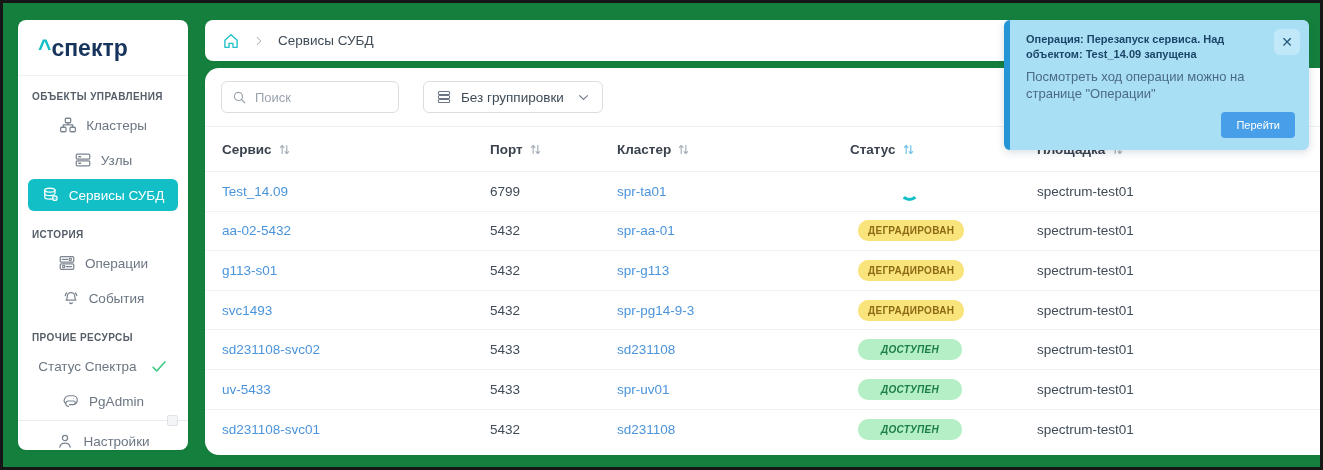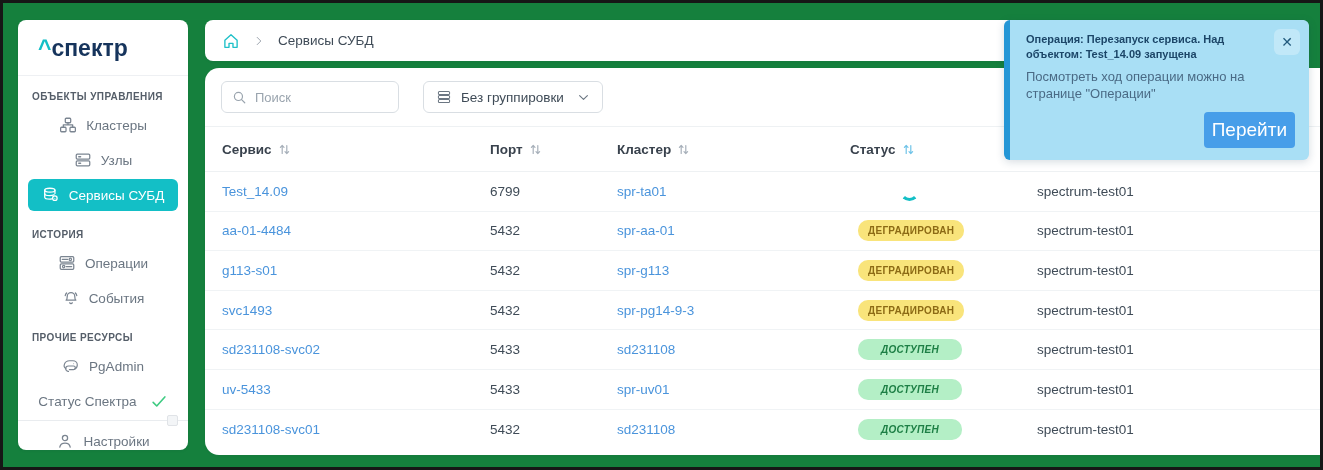--- a/index.html
+++ b/index.html
@@ -77,21 +77,21 @@
   @keyframes spin{to{transform:rotate(360deg);}}
   .kebab{width:26px;height:26px;display:flex;flex-direction:column;gap:2.5px;align-items:center;justify-content:center;background:none;border:none;cursor:pointer;}
   .kebab i{width:3px;height:3px;border-radius:50%;background:#6b7682;}
 
   
   .toast{position:absolute;left:1001px;top:17px;width:305px;background:var(--toast-bg);border-left:6px solid var(--toast-strip);
     border-radius:6px;padding:12px 14px 12px 16px;box-shadow:0 2px 8px rgba(30,60,90,.18);z-index:5;}
   .toast-title{font-size:11px;font-weight:bold;color:#1c4668;line-height:1.35;padding-right:32px;}
   .toast-body{font-size:13px;color:#4a6a85;line-height:1.35;margin-top:6px;}
   .toast-action{display:block;margin:9px 0 0 auto;background:var(--toast-button);color:#fff;border:none;border-radius:4px;
-    padding:7px 8px;font-size:19px;font-family:inherit;cursor:pointer;}
+    padding:7px 15px;font-size:11px;font-family:inherit;cursor:pointer;}
   .toast-close{position:absolute;top:9px;right:9px;width:26px;height:26px;border-radius:6px;background:rgba(255,255,255,.28);
     border:none;color:#225a7d;font-size:14px;line-height:1;cursor:pointer;font-family:inherit;}
 </style>
 </head>
 <body>
 
 <div class="screen">
 
   <aside class="sidebar">
     <div class="logo">
@@ -150,36 +150,36 @@
             <svg viewBox="0 0 20 20" fill="none" stroke="currentColor" stroke-width="1.4" stroke-linecap="round" stroke-linejoin="round">
               <path d="M10 4a4.2 4.2 0 0 1 4.2 4.2c0 2.9.8 3.8 1.2 4.2H4.6c.4-.4 1.2-1.3 1.2-4.2A4.2 4.2 0 0 1 10 4z"></path>
               <path d="M8.6 15.3a1.5 1.5 0 0 0 2.8 0"></path>
               <path d="M3.6 7.3A6.6 6.6 0 0 1 5.1 4.4M16.4 7.3a6.6 6.6 0 0 0-1.5-2.9"></path>
             </svg>
           </span>
           <span>События</span>
         </div>
         <div class="section-label">ПРОЧИЕ РЕСУРСЫ</div>
         <div class="nav-item">
+          <span>Статус Спектра</span>
+          <span class="trailing">
+            <svg viewBox="0 0 20 20" fill="none" stroke="#3ecb82" stroke-width="1.8" stroke-linecap="round" stroke-linejoin="round">
+              <path d="M3.5 11.5l4 4 9-10"></path>
+            </svg>
+          </span>
+        </div>
+        <div class="nav-item">
           <span class="icon">
             <svg viewBox="0 0 20 20" fill="none" stroke="currentColor" stroke-width="1.3" stroke-linecap="round" stroke-linejoin="round">
               <path d="M4.2 12.8C2.6 11.9 2 9.8 2.8 7.8 3.6 5.7 5.7 4.2 8.2 4.2h3.9c2.7 0 4.9 2.1 4.9 4.8 0 2.1-1.3 3.9-3.2 4.6"></path>
               <path d="M7.2 16c-1.7 0-3.1-1.3-3.1-3s1.4-3 3.1-3h5.6c1.1 0 2 .9 2 2s-.9 2-2 2h-4.6"></path>
               <circle cx="13" cy="7.5" r=".55" fill="currentColor" stroke="none"></circle>
             </svg>
           </span>
           <span>PgAdmin</span>
-        </div>
-        <div class="nav-item">
-          <span>Статус Спектра</span>
-          <span class="trailing">
-            <svg viewBox="0 0 20 20" fill="none" stroke="#3ecb82" stroke-width="1.8" stroke-linecap="round" stroke-linejoin="round">
-              <path d="M3.5 11.5l4 4 9-10"></path>
-            </svg>
-          </span>
         </div>
       </nav>
     <div class="sidebar-bottom">
       <div class="sb-divider">
           <span class="handle"></span>
         </div>
       <div class="nav-item" id="settings-item">
         <span class="icon">
             <svg viewBox="0 0 20 20" fill="none" stroke="currentColor" stroke-width="1.4" stroke-linecap="round" stroke-linejoin="round">
               <circle cx="10" cy="6.7" r="2.9"></circle>
@@ -285,21 +285,21 @@
           <div><a class="cell-link">Test_14.09</a></div>
           <div class="cell-plain">6799</div>
           <div><a class="cell-link">spr-ta01</a></div>
           <div>
             <div class="spinner"></div>
           </div>
           <div class="cell-plain">spectrum-test01</div>
           <div></div>
         </div>
         <div class="tgrid trow">
-          <div><a class="cell-link">aa-01-4484</a></div>
+          <div><a class="cell-link">aa-02-5432</a></div>
           <div class="cell-plain">5432</div>
           <div><a class="cell-link">spr-aa-01</a></div>
           <div><span class="badge degraded">ДЕГРАДИРОВАН</span></div>
           <div class="cell-plain">spectrum-test01</div>
           <div>
             <button class="kebab">
               <i></i>
               <i></i>
               <i></i>
             </button>

